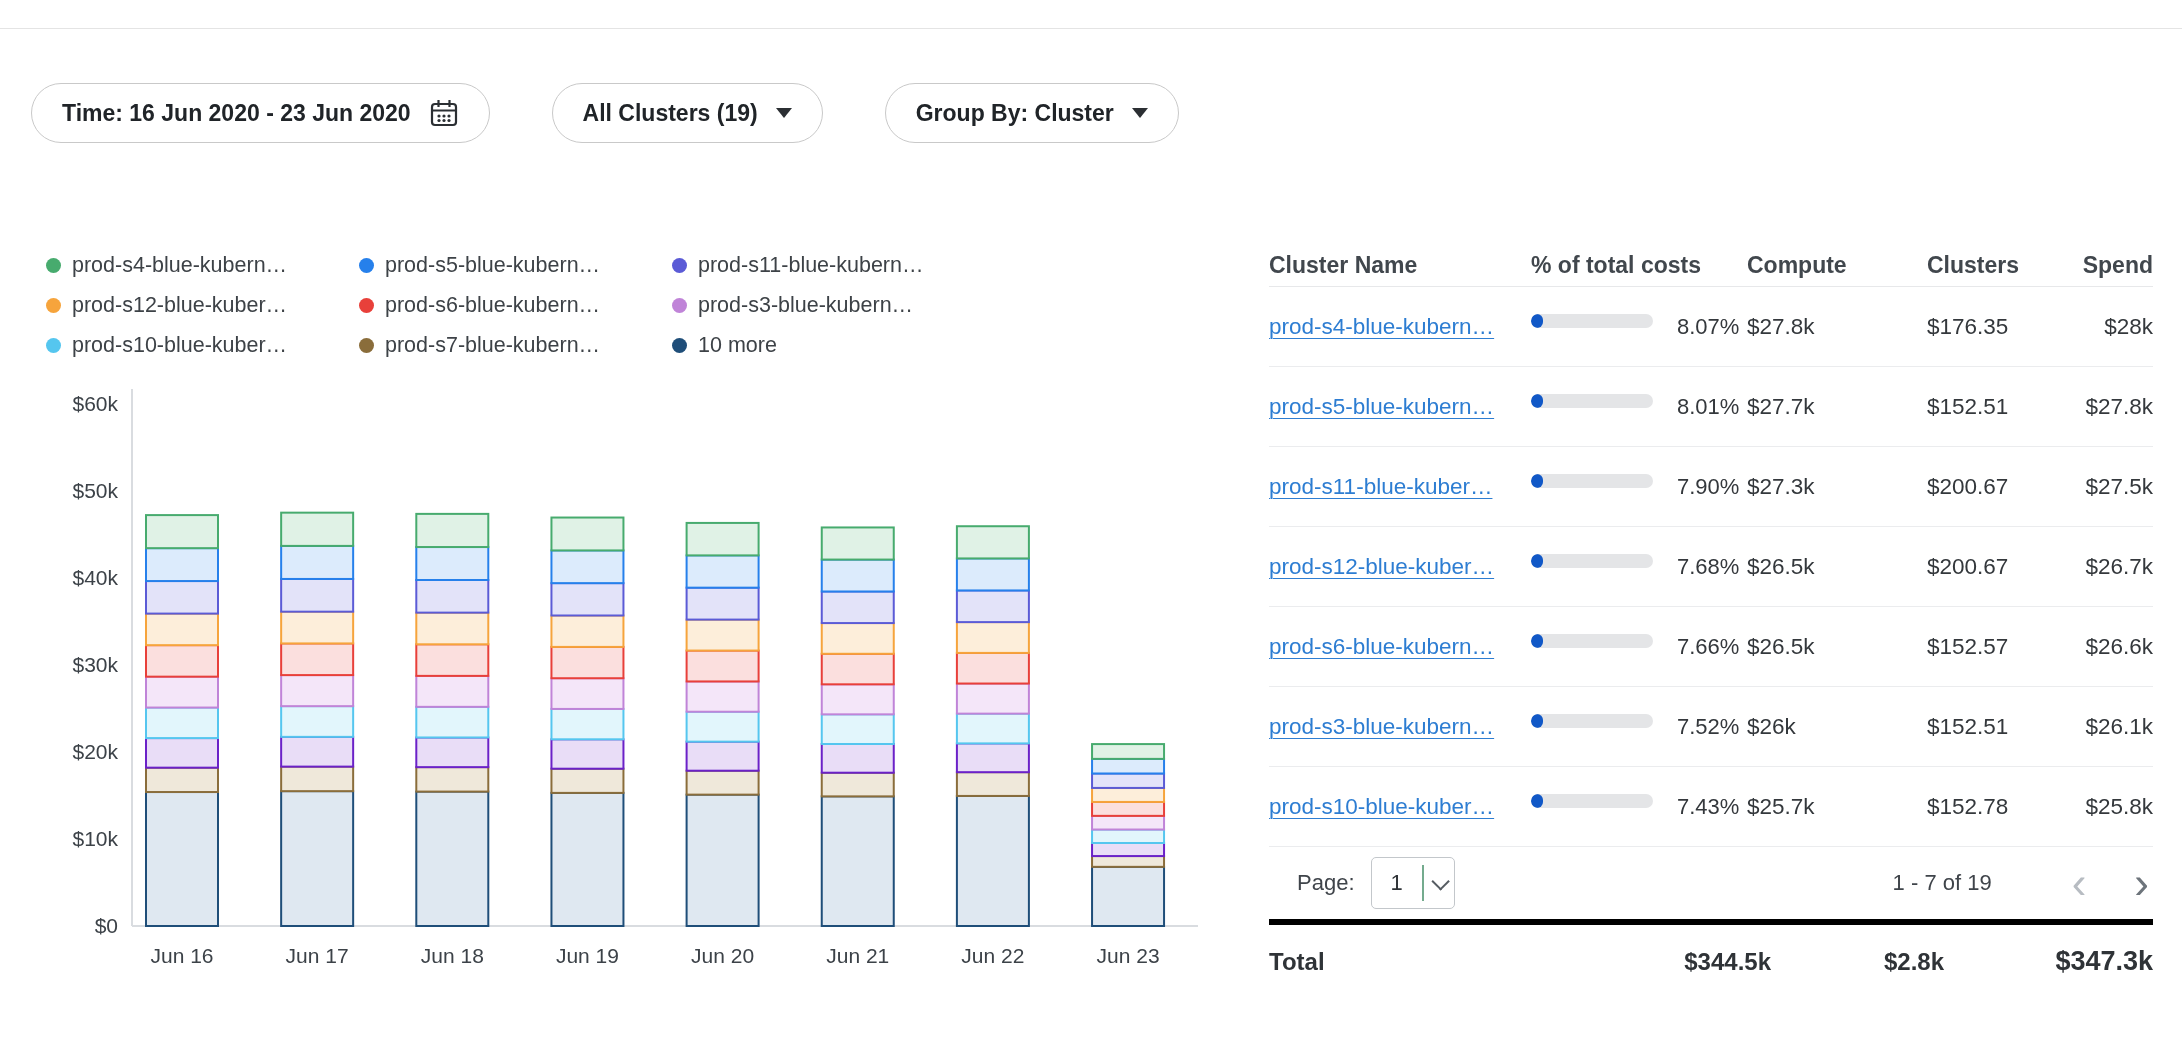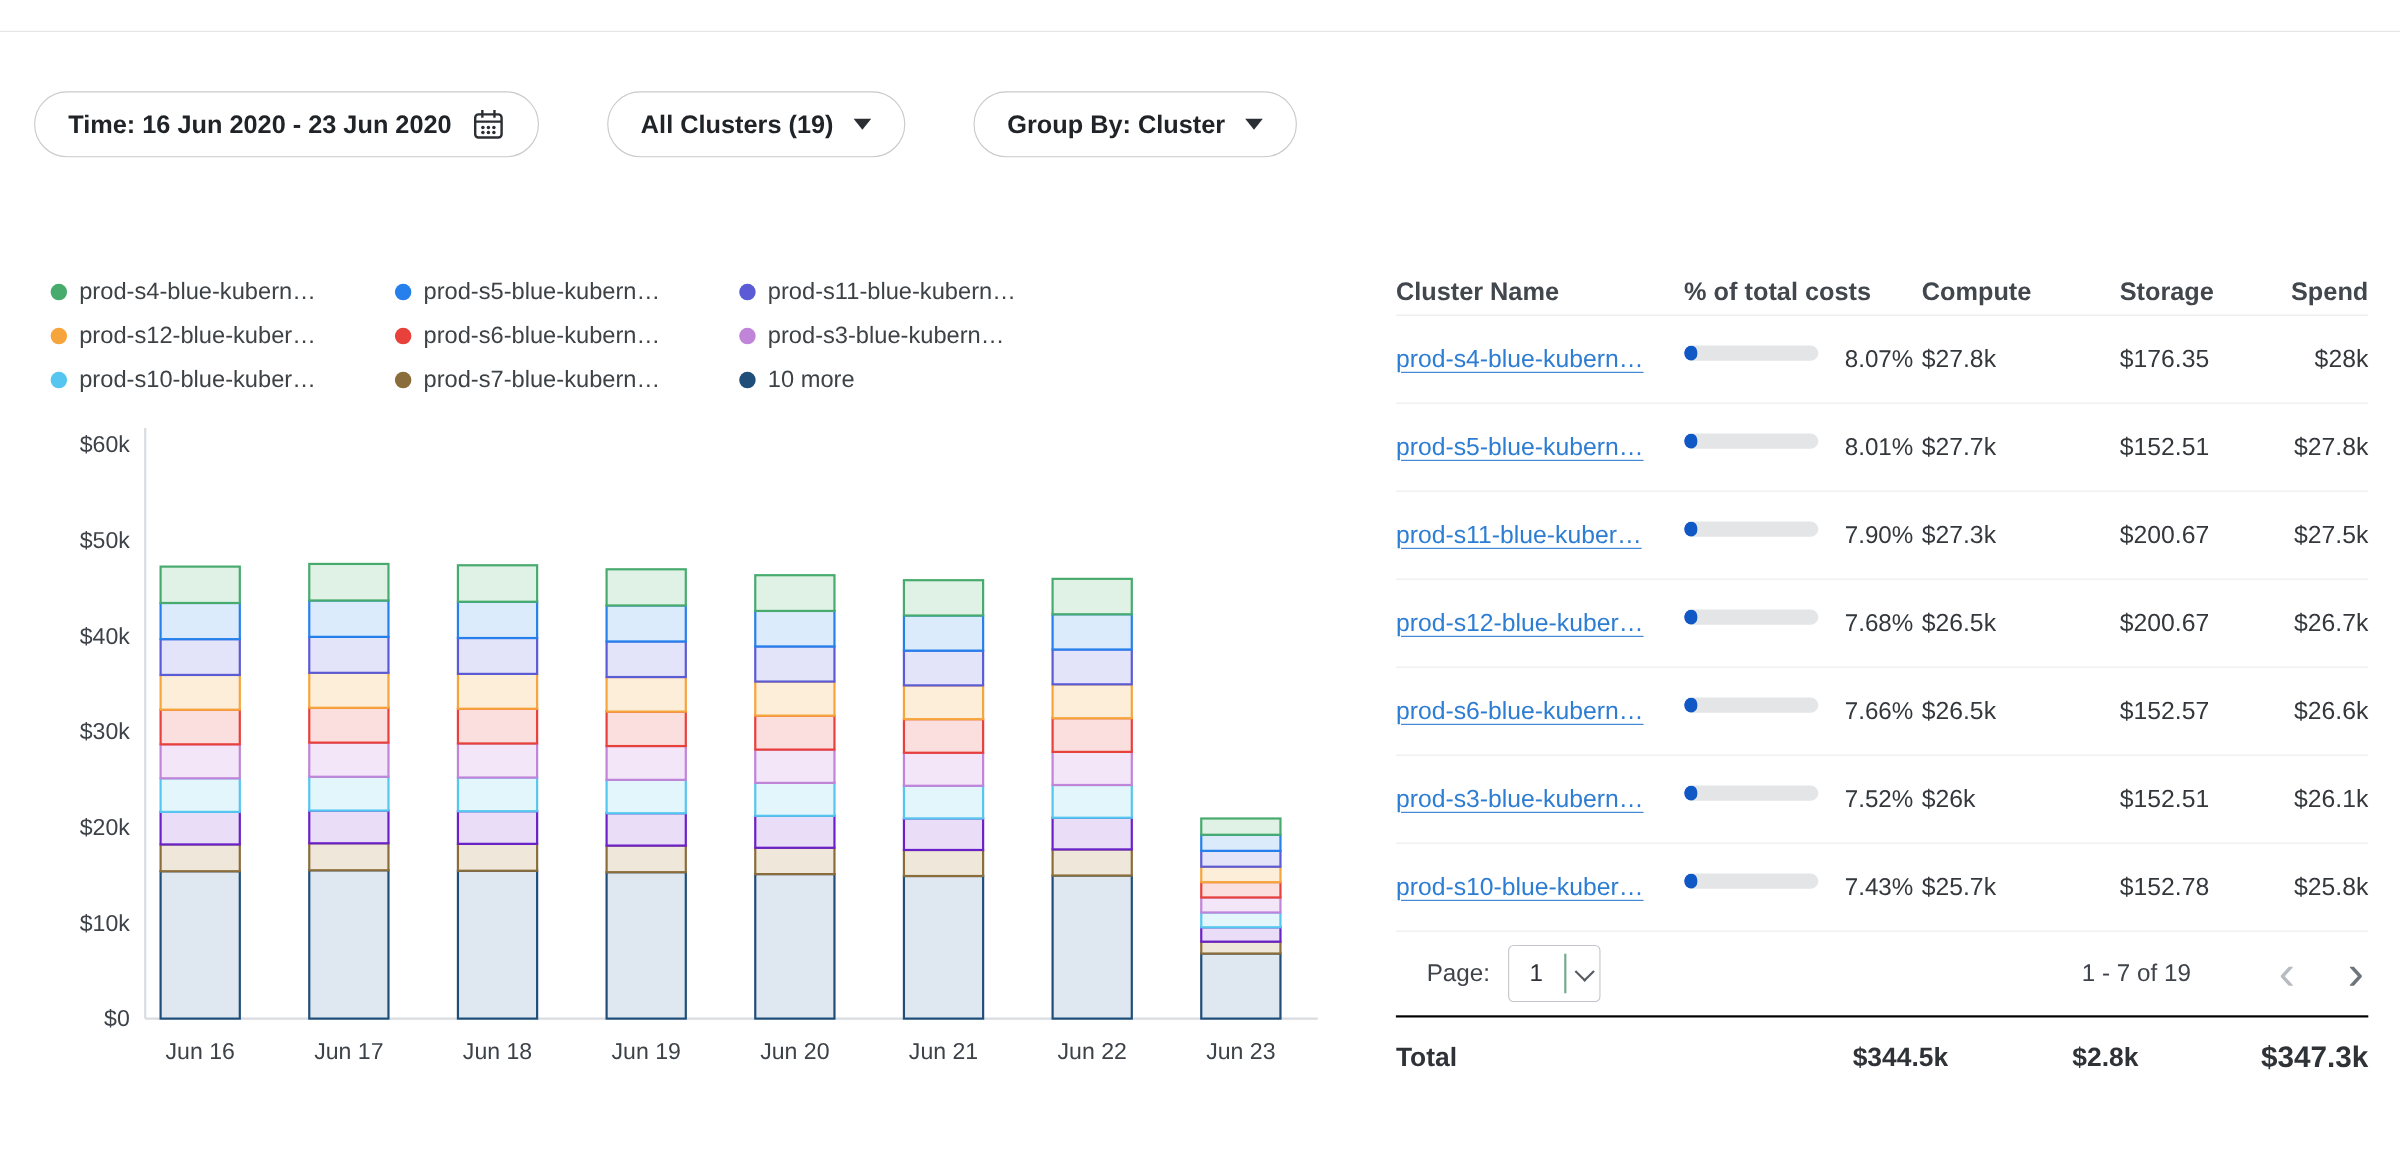--- a/index.html
+++ b/index.html
@@ -42,21 +42,21 @@
   .cluster-link{
     color:var(--link);font-size:22.5px;text-decoration:underline;
     text-decoration-thickness:1px;text-underline-offset:4px;white-space:nowrap;overflow:hidden;
   }
   .pct-cell{display:flex;align-items:flex-start;gap:24px;}
   .track{width:122px;height:14px;border-radius:7px;background:var(--pct-track);position:relative;overflow:hidden;flex:none;}
   .fill{position:absolute;left:0;top:0;bottom:0;border-radius:7px;background:var(--pct-fill);}
   .pct-text{font-size:22px;color:#34383c;}
   .num{font-size:22.5px;color:#34383c;}
   .num.spend{text-align:right;}
-  .pagination{height:78px;border-bottom:2px solid #000000;display:flex;align-items:center;padding-left:28px;}
+  .pagination{height:78px;border-bottom:6px solid #000000;display:flex;align-items:center;padding-left:28px;}
   .pg-label{font-size:22px;color:#3f444a;}
   .page-select{width:84px;height:52px;border:1px solid #c3c7cb;border-radius:5px;display:flex;align-items:center;margin-left:16px;background:#fff;cursor:pointer;}
   .pg-num{flex:1;text-align:center;font-size:22px;color:#2f3337;}
   .sel-div{width:2px;align-self:stretch;margin:7px 0;background:#74ab8e;}
   .sel-caret{width:30px;display:flex;justify-content:center;align-items:center;}
   .sel-caret::before{content:'';width:11px;height:11px;border-right:2px solid #565c62;border-bottom:2px solid #565c62;transform:rotate(45deg) translateY(-3px);}
   .range{margin-left:auto;font-size:22px;color:#3f444a;}
   .nav{font-size:44px;line-height:1;cursor:pointer;user-select:none;}
   .nav.prev{margin-left:80px;color:#b7bcc2;}
   .nav.next{margin-left:48px;color:#6d747b;margin-right:4px;}
@@ -242,21 +242,21 @@
           <rect x="1046.0500000000002" y="379.08299999999997" width="72" height="14.79" fill="#e0f2e6" stroke="#47ab6e" stroke-width="2"></rect>
           <text x="1082.0500000000002" y="598" text-anchor="middle">Jun 23</text>
         </svg>
     </div>
 
     <div class="table-panel">
       <div class="thead">
         <div class="th">Cluster Name</div>
         <div class="th">% of total costs</div>
         <div class="th">Compute</div>
-        <div class="th">Storage</div>
+        <div class="th">Clusters</div>
         <div class="th">Spend</div>
       </div>
 
       <div class="tbody">
           <div class="trow">
             <a class="cluster-link" href="#">prod-s4-blue-kubern…</a>
             <div class="pct-cell">
               <span class="track">
                 <span class="fill" style="width: 12px;"></span>
               </span>

